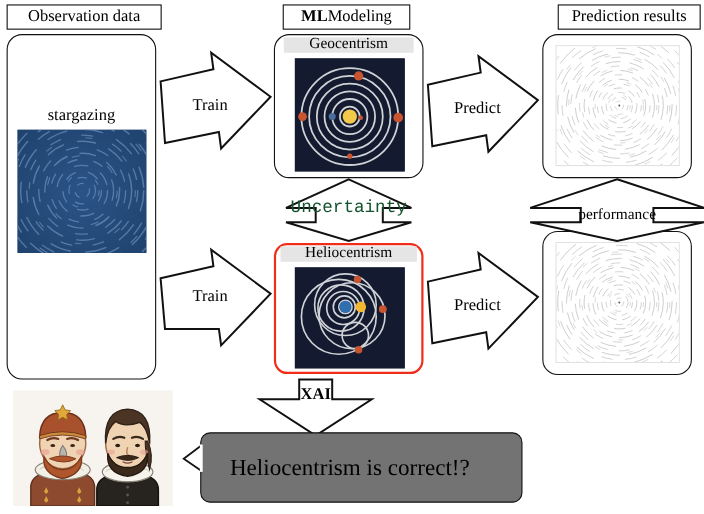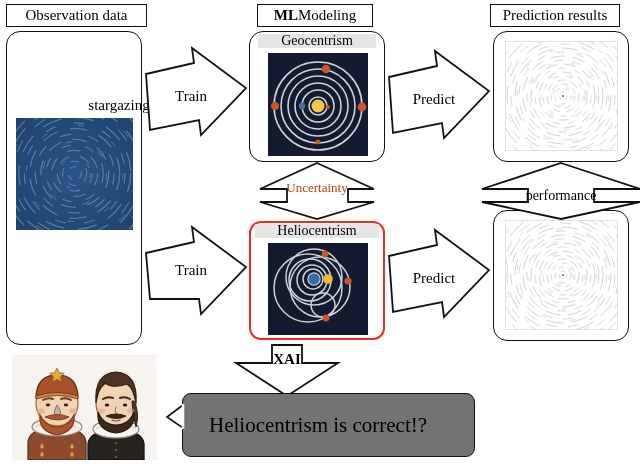--- a/index.html
+++ b/index.html
@@ -23,30 +23,30 @@
             text-align:center;white-space:nowrap;z-index:4;}
 
   
   .imgbox{position:absolute;overflow:hidden;}
   .starimg{background:#1d3f6b;}
   .starimg .lay{position:absolute;inset:-25%;}
   .predimg{background:#fff;border:1px solid #e2e2e2;box-sizing:border-box;}
   .orbitimg{background:#141b30;}
 
   
-  .imglabel{position:absolute;font-size:15px;white-space:nowrap;text-align:center;padding-left:45px;}
+  .imglabel{position:absolute;font-size:15px;white-space:nowrap;text-align:center;}
 
   
   .ovl{position:absolute;left:0;top:0;width:640px;height:467px;pointer-events:none;}
   .ovl .stroke{fill:#fff;stroke:#111;stroke-width:1.8;stroke-linejoin:miter;}
 
   
   .atxt{position:absolute;font-size:15px;white-space:nowrap;text-align:center;line-height:1.05;}
   .atxt.b{font-weight:bold;}
-  .atxt.red{color:#c2410c;font-size:13px;}
+  .atxt.red{color:#14532d;font-size:16px;font-family:Liberation Mono, monospace;}
 
   
   .bubble{position:absolute;border:1.6px solid #111;border-radius:9px;background:#737373;
           display:flex;align-items:center;box-sizing:border-box;}
   .bubble-txt{font-size:21px;padding-left:26px;white-space:nowrap;}
 
   
   .people{position:absolute;background:#f7f4ef;overflow:hidden;}
 </style>
 </head>
@@ -56,21 +56,21 @@
 
   <div class="cap" style="left:6px;top:4px;width:141px;height:23px;">
     <span>Observation data</span>
   </div>
 
   <div class="cap bold" style="left:257px;top:4px;width:116px;height:23px;">
     <span>ML</span>
       <span class="reg"> Modeling</span>
   </div>
 
-  <div class="cap" style="left:490px;top:4px;width:130px;height:23px;font-family:Liberation Serif, serif;">
+  <div class="cap" style="left:507px;top:4px;width:130px;height:23px;font-family:Liberation Serif, serif;">
     <span>Prediction results</span>
   </div>
 
   <div class="panel" style="left:6px;top:31px;width:136px;height:314px;"></div>
 
   <div class="imglabel" style="left:6px;top:97px;width:136px;">
     <span>stargazing</span>
   </div>
 
   <div class="imgbox starimg" style="left:16px;top:118px;width:117px;height:112px;">

